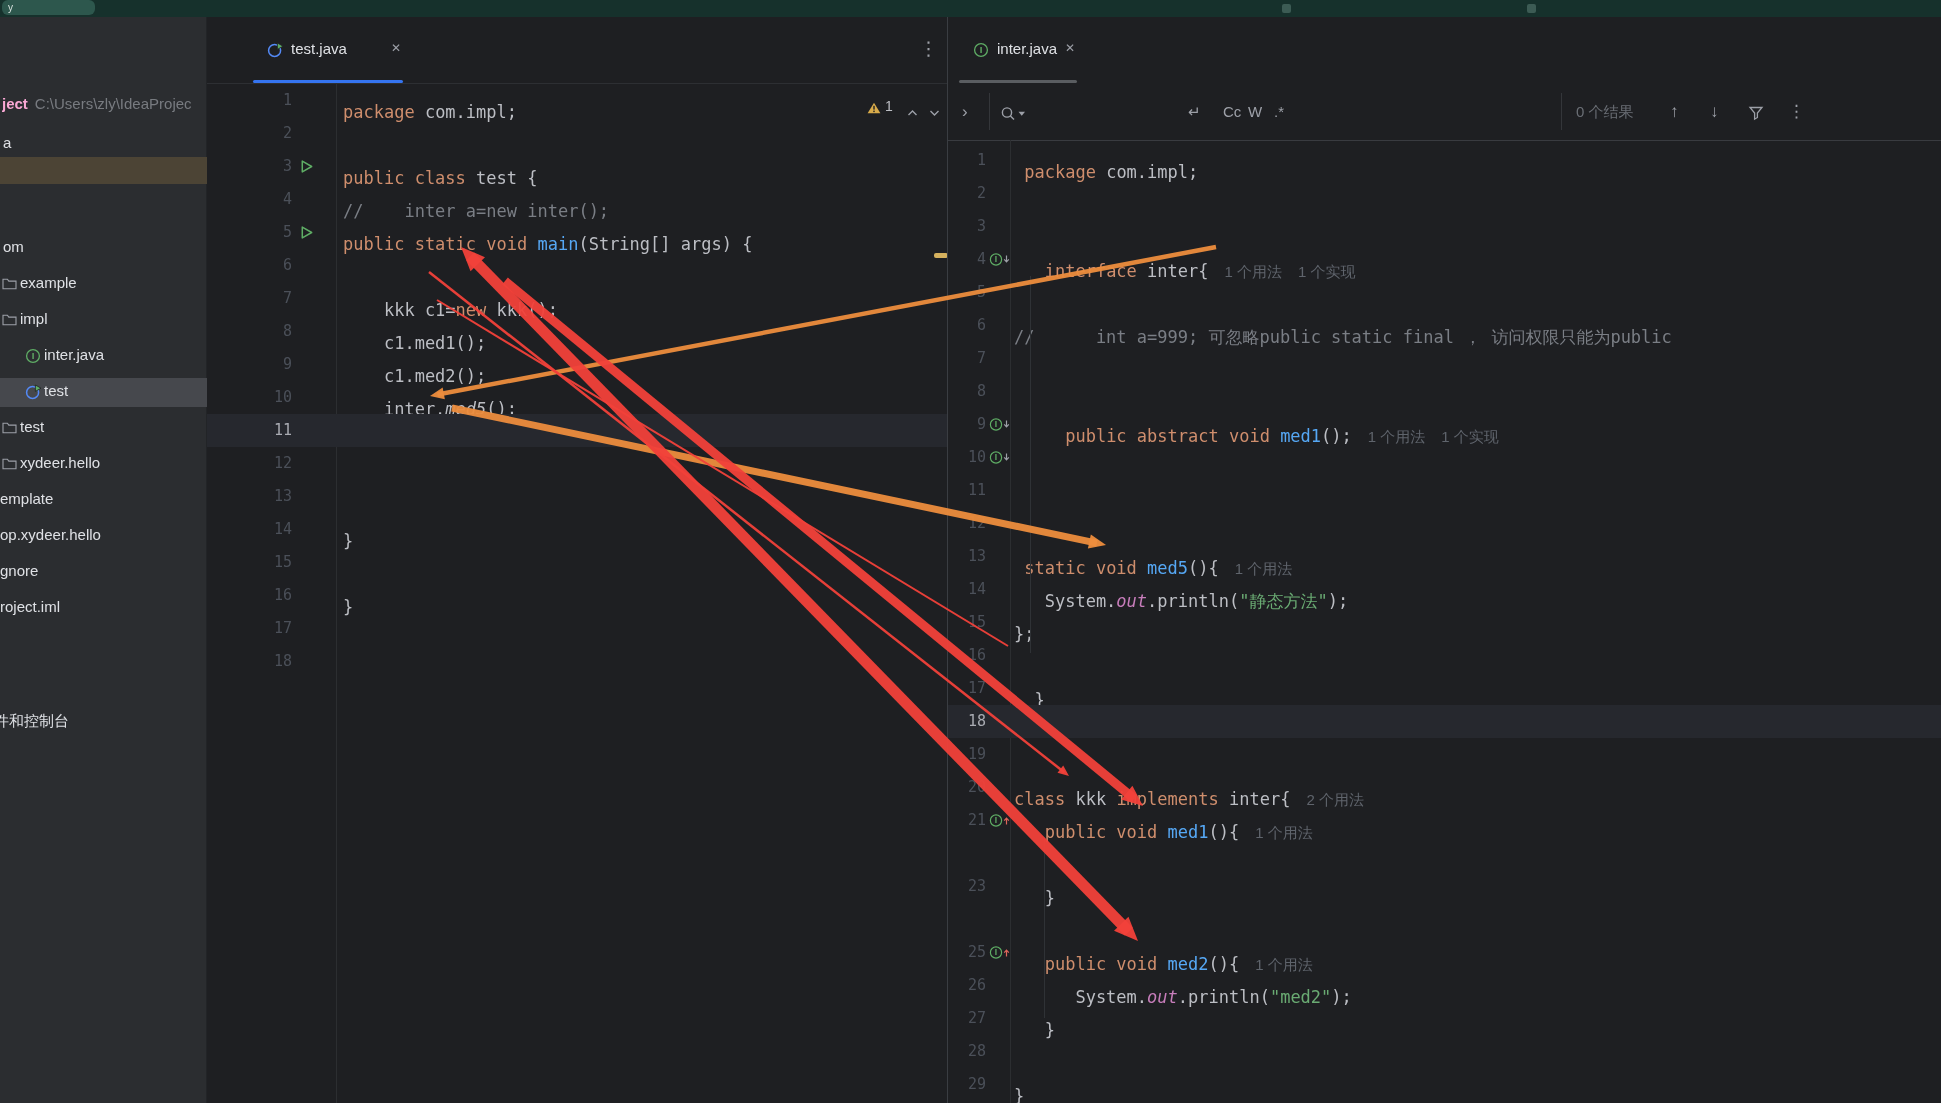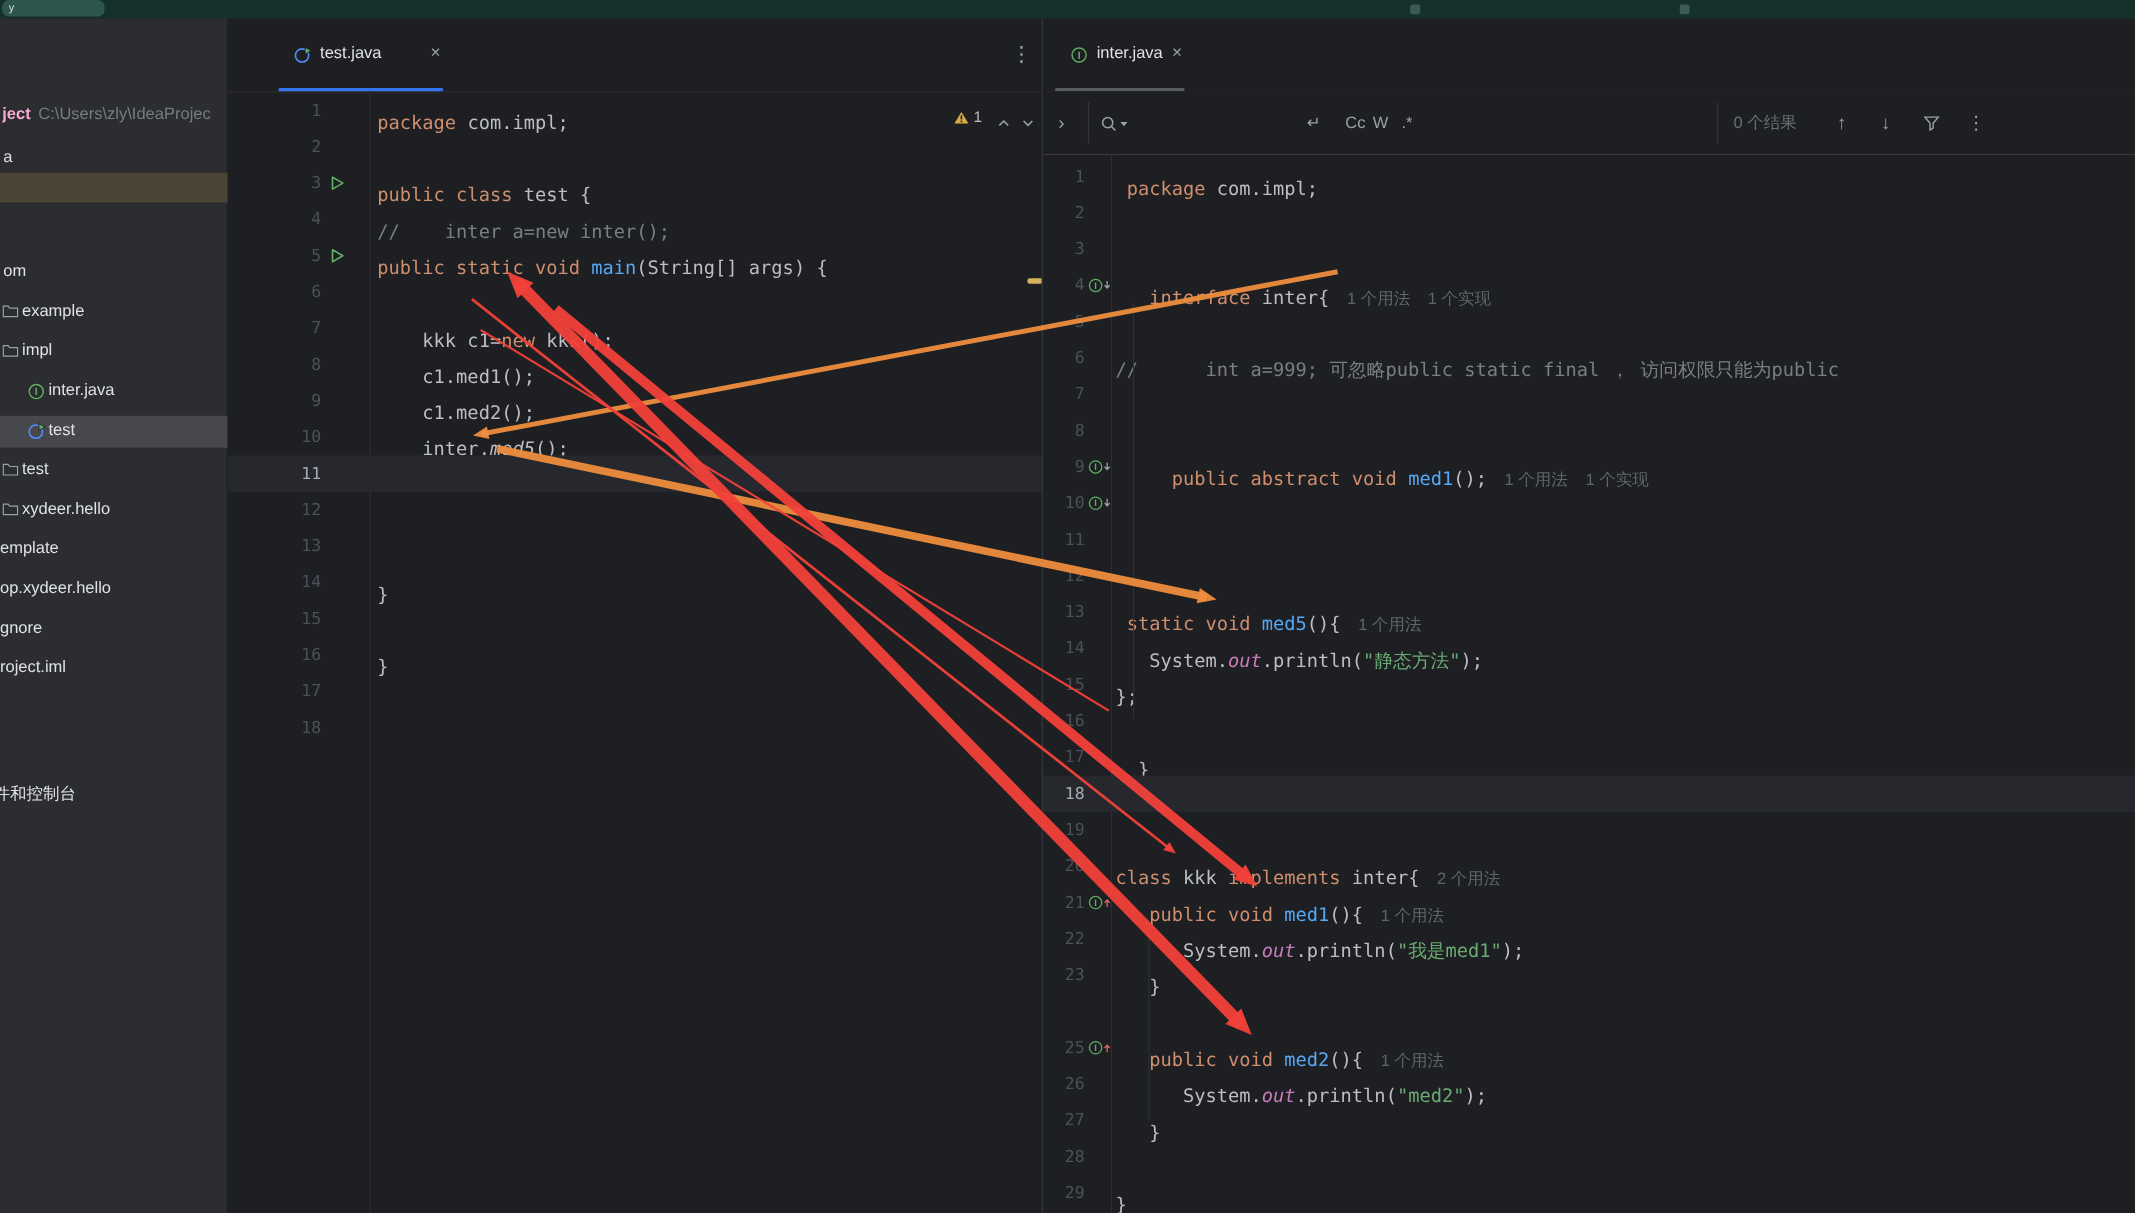--- a/index.html
+++ b/index.html
@@ -397,24 +397,20 @@
         </div>
         <div class="crow" style="top: 787px;">
           <span class="lnum">21</span>
           <span class="gicon"><svg width="23" height="15" viewBox="0 0 23 15">
               <circle cx="7" cy="7.5" r="5.6" fill="none" stroke="#5fad65" stroke-width="1.2"></circle>
               <text x="7" y="10.4" text-anchor="middle" font-size="8.5" font-family="Liberation Sans" font-weight="bold" fill="#5fad65">I</text>
               <path d="M17.5 11.5 v-6 M15.2 7.7 l2.3 -2.5 2.3 2.5" fill="none" stroke="#e0665c" stroke-width="1.2"></path>
             </svg></span>
           <span class="cline"><span class="tok-t">   </span><span class="tok-k">public void </span><span class="tok-m">med1</span><span class="tok-t">(){</span><span class="tok-h">1 个用法</span></span>
         </div>
-        <div class="crow" style="top: 820px;">
-          <span class="lnum">22</span>
-          <span class="cline"><span class="tok-t">      System.</span><span class="tok-f">out</span><span class="tok-t">.println(</span><span class="tok-s">"我是med1"</span><span class="tok-t">);</span></span>
-        </div>
         <div class="crow" style="top: 853px;">
           <span class="lnum">23</span>
           <span class="cline"><span class="tok-t">   }</span></span>
         </div>
         <div class="crow" style="top: 919px;">
           <span class="lnum">25</span>
           <span class="gicon"><svg width="23" height="15" viewBox="0 0 23 15">
               <circle cx="7" cy="7.5" r="5.6" fill="none" stroke="#5fad65" stroke-width="1.2"></circle>
               <text x="7" y="10.4" text-anchor="middle" font-size="8.5" font-family="Liberation Sans" font-weight="bold" fill="#5fad65">I</text>
               <path d="M17.5 11.5 v-6 M15.2 7.7 l2.3 -2.5 2.3 2.5" fill="none" stroke="#e0665c" stroke-width="1.2"></path>

